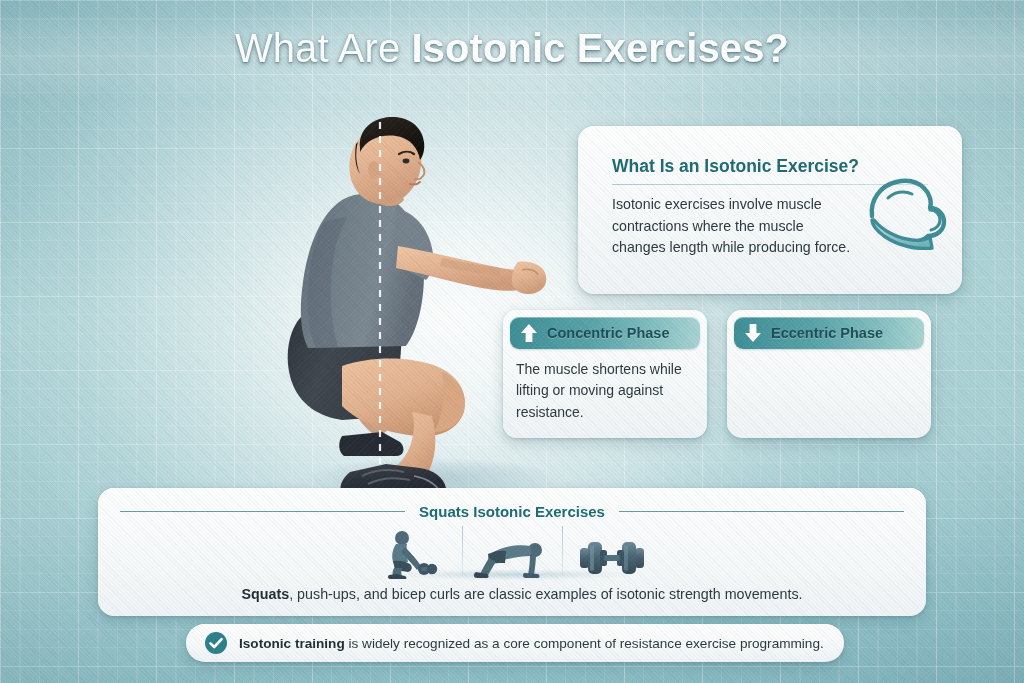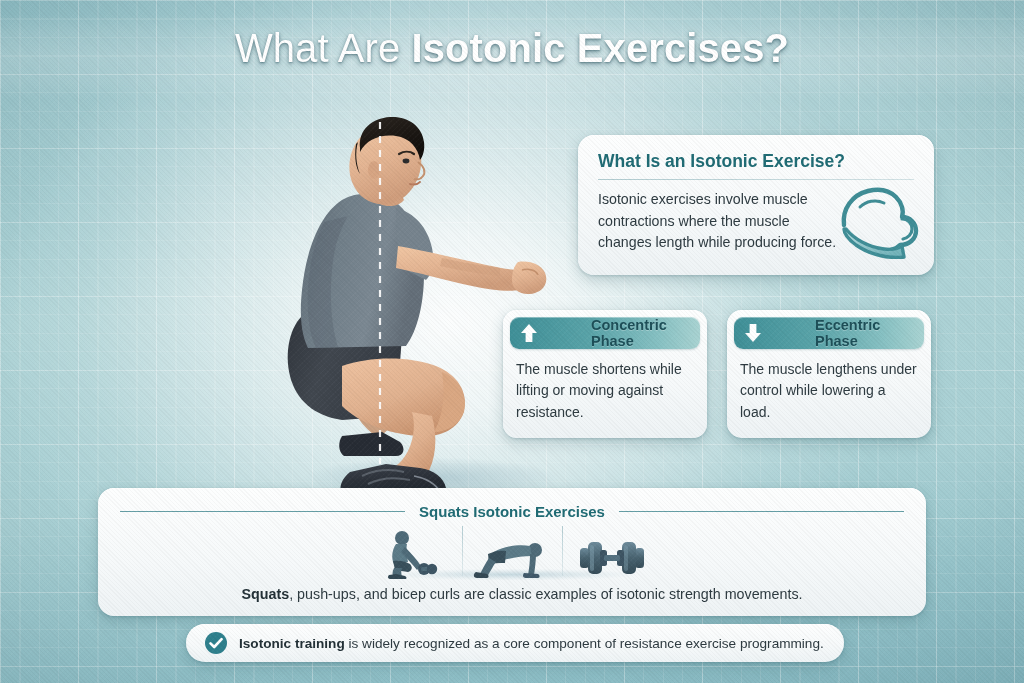--- a/index.html
+++ b/index.html
@@ -117,22 +117,21 @@
       0 1px 3px rgba(40,86,98,0.20),
       inset 0 1px 0 rgba(255,255,255,0.95);
   }
 
   
   #definition-card {
     left: 578px;
     top: 126px;
     width: 356px;
     height: 140px;
-    padding: 0;
-    margin-top: 9px;
+    padding: 14px;
   }
   .def-head {
     margin: 16px 20px 0 20px;
     font-size: 17.5px;
     font-weight: bold;
     color: #1f6b74;
   }
   .def-rule {
     margin: 7px 20px 0 20px;
     height: 1px;
@@ -165,21 +164,20 @@
   .phase-head {
     position: relative;
     margin: 7px 7px 0 7px;
     height: 32px;
     border-radius: 9px;
     display: flex;
     align-items: center;
     padding-left: 10px;
     background: linear-gradient(to right, #3f8f97 0%, #59a3a8 42%, #86c0c2 78%, #a9d3d2 100%);
     box-shadow: inset 0 1px 0 rgba(255,255,255,0.38), 0 1px 2px rgba(40,86,98,0.22);
-    gap: 44px;
   }
   .phase-arrow { width: 18px; height: 20px; flex: none; }
   .phase-title {
     margin-left: 9px;
     font-size: 14.5px;
     font-weight: bold;
     color: #1d4f58;
     text-shadow: 0 1px 0 rgba(255,255,255,0.25);
   }
   .phase-body {
@@ -442,21 +440,20 @@
     <div class="phase-body">The muscle shortens while lifting or moving against resistance.</div>
   </div>
 
   <div class="card phase-card" id="eccentric-card">
     <div class="phase-head">
       <svg class="phase-arrow" viewBox="0 0 18 20">
         <path d="M9 19 L17 10 L12.4 10 L12.4 1 L5.6 1 L5.6 10 L1 10 Z" fill="#ffffff"></path>
       </svg>
       <span class="phase-title">Eccentric Phase</span>
     </div>
-    <div class="phase-body">The muscle lengthens under control while lowering a load.</div>
   </div>
 
   <div class="card" id="exercises-panel">
     <div class="ex-title-row">
       <div class="ex-rule"></div>
       <div class="ex-title">Squats Isotonic Exercises</div>
       <div class="ex-rule"></div>
     </div>
 
     <div class="ex-icons">

